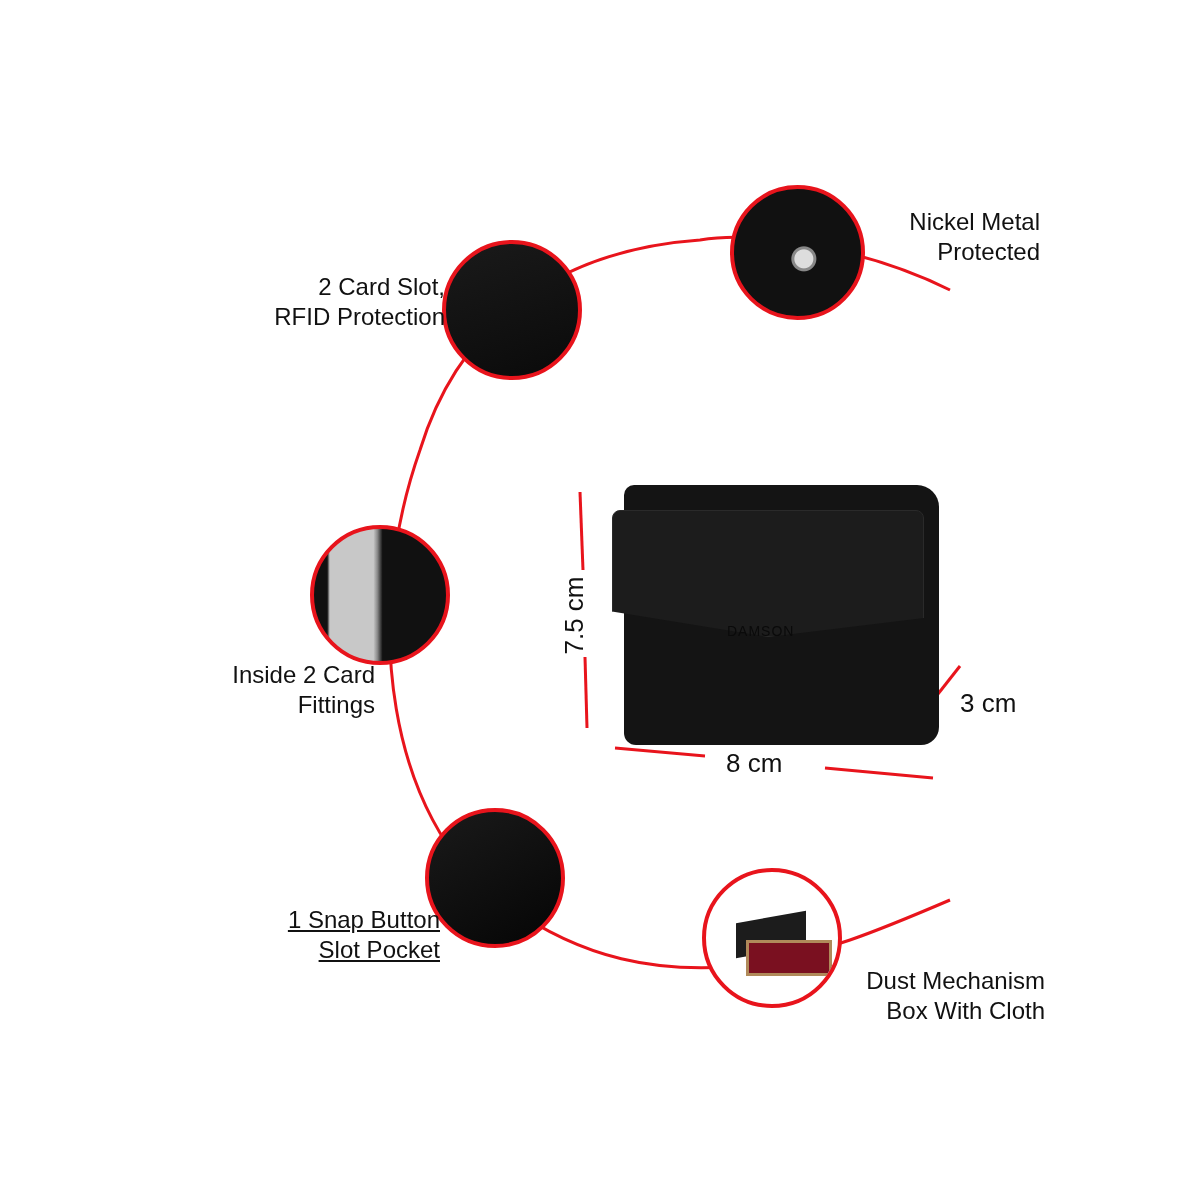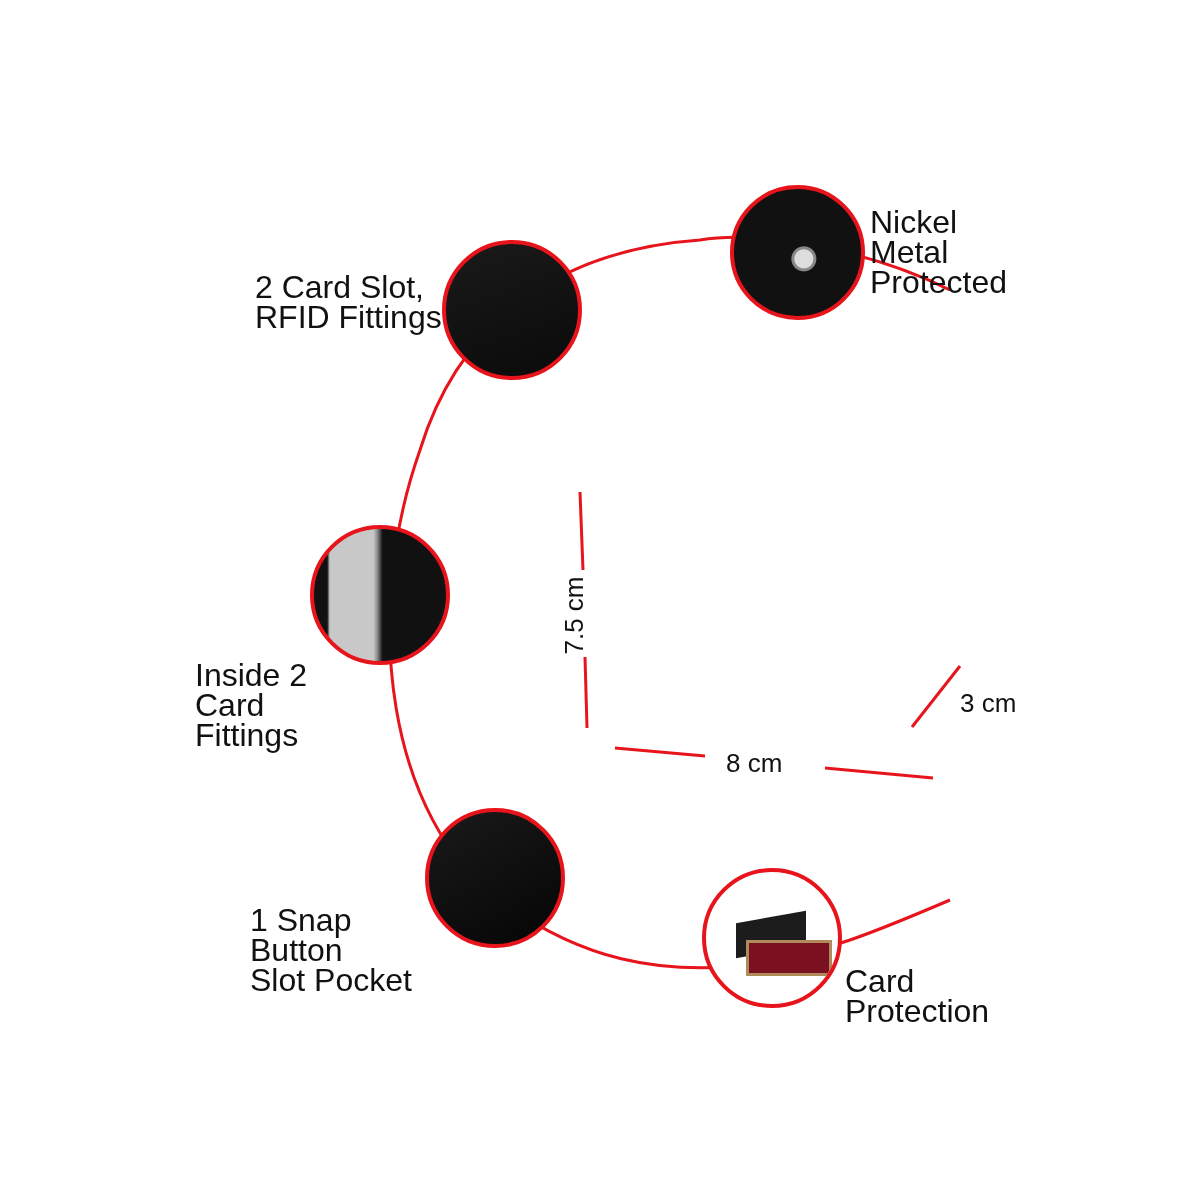--- a/index.html
+++ b/index.html
@@ -1,20 +1,20 @@
 <!DOCTYPE html>
 <html><head>
 <meta charset="utf-8">
 <style>
   html,body{margin:0;padding:0;background:#fff;}
   body{width:1200px;height:1200px;position:relative;overflow:hidden;font-family:"Liberation Sans",sans-serif;color:#111;}
   .stage{position:absolute;left:0;top:0;width:1200px;height:1200px;}
   svg.arc{position:absolute;left:0;top:0;}
   .bubble{position:absolute;border-radius:50%;border:4px solid #e8141c;overflow:hidden;box-sizing:border-box;background:#111;}
-  .label{position:absolute;font-size:32px;line-height:30px;text-align:left;color:#111;}
+  .label{position:absolute;font-size:24px;line-height:30px;text-align:right;color:#111;}
   .dim{position:absolute;font-size:26px;color:#111;}
 </style>
 </head>
 <body>
 
 <div class="stage">
   <svg class="arc" width="1200" height="1200">
     <defs>
       <linearGradient id="fadeR" x1="0" y1="0" x2="1" y2="0">
         <stop offset="0" stop-color="#e8141c"></stop>
@@ -23,46 +23,52 @@
     </defs>
     <path d="M 950 290 C 870 250 760 230 700 240 C 560 250 460 320 420 450 C 360 620 390 820 500 900 C 580 960 660 975 750 965 C 820 955 880 930 950 900" fill="none" stroke="#e8141c" stroke-width="3"></path>
 
     <line x1="580" y1="492" x2="583" y2="570" stroke="#e8141c" stroke-width="3"></line>
     <line x1="585" y1="657" x2="587" y2="728" stroke="#e8141c" stroke-width="3"></line>
     <line x1="615" y1="748" x2="705" y2="756" stroke="#e8141c" stroke-width="3"></line>
     <line x1="825" y1="768" x2="933" y2="778" stroke="#e8141c" stroke-width="3"></line>
     <line x1="960" y1="666" x2="912" y2="727" stroke="#e8141c" stroke-width="3"></line>
   </svg>
 
+  <div style="position:absolute;left:612px;top:485px;width:330px;height:265px;">
+    <div style="position:absolute;left:12px;top:0;width:315px;height:260px;background:#141414;border-radius:10px 22px 18px 12px;"></div>
+    <div style="position:absolute;left:0;top:25px;width:310px;height:125px;background:#1c1c1c;border-radius:8px;border:1px solid #2a2a2a;clip-path:polygon(0 0,100% 0,100% 85%,50% 100%,0 80%);"></div>
+    <div style="position:absolute;left:115px;top:138px;color:#0a0a0a;font-size:14px;letter-spacing:1px;">DAMSON</div>
+  </div>
 
   <div class="bubble" style="left:730px;top:185px;width:135px;height:135px;background:radial-gradient(circle at 55% 55%, #ddd 0 9px, #888 10px 12px, #111 13px);"></div>
   <div class="bubble" style="left:442px;top:240px;width:140px;height:140px;background:linear-gradient(160deg,#1a1a1a,#0a0a0a);"></div>
   <div class="bubble" style="left:310px;top:525px;width:140px;height:140px;background:linear-gradient(90deg,#111 0 10%,#c8c8c8 12% 45%,#8a8a8a 48%,#111 52%);"></div>
   <div class="bubble" style="left:425px;top:808px;width:140px;height:140px;background:linear-gradient(150deg,#1a1a1a,#050505);"></div>
   <div class="bubble" style="left:702px;top:868px;width:140px;height:140px;background:#fff;">
     <div style="position:absolute;left:30px;top:45px;width:70px;height:35px;background:#1c1c1c;transform:skewY(-10deg);"></div>
     <div style="position:absolute;left:40px;top:68px;width:80px;height:30px;background:#7a1020;border:3px solid #b08a5a;"></div>
   </div>
 
   <div class="label" style="left:870px;top:207px;width:170px;">
     <div>Nickel Metal</div>
     <div>Protected</div>
   </div>
   <div class="label" style="left:255px;top:272px;width:190px;">
     <div>2 Card Slot,</div>
-    <div>RFID Fittings</div>
+    <div>RFID Protection</div>
   </div>
   <div class="label" style="left:195px;top:660px;width:180px;">
     <div>Inside 2 Card</div>
     <div>Fittings</div>
   </div>
-  <div class="label" style="left:250px;top:905px;width:190px;">
+  <div class="label" style="left:250px;top:905px;width:190px;text-decoration:underline;">
     <div>1 Snap Button</div>
     <div>Slot Pocket</div>
   </div>
   <div class="label" style="left:845px;top:966px;width:200px;">
-    <div>Card Protection</div>
+    <div>Dust Mechanism</div>
+    <div>Box With Cloth</div>
   </div>
 
   <div class="dim" style="left:535px;top:600px;transform:rotate(-90deg);transform-origin:center;">7.5 cm</div>
   <div class="dim" style="left:726px;top:748px;">8 cm</div>
   <div class="dim" style="left:960px;top:688px;">3 cm</div>
 </div>
 
 </body></html>

